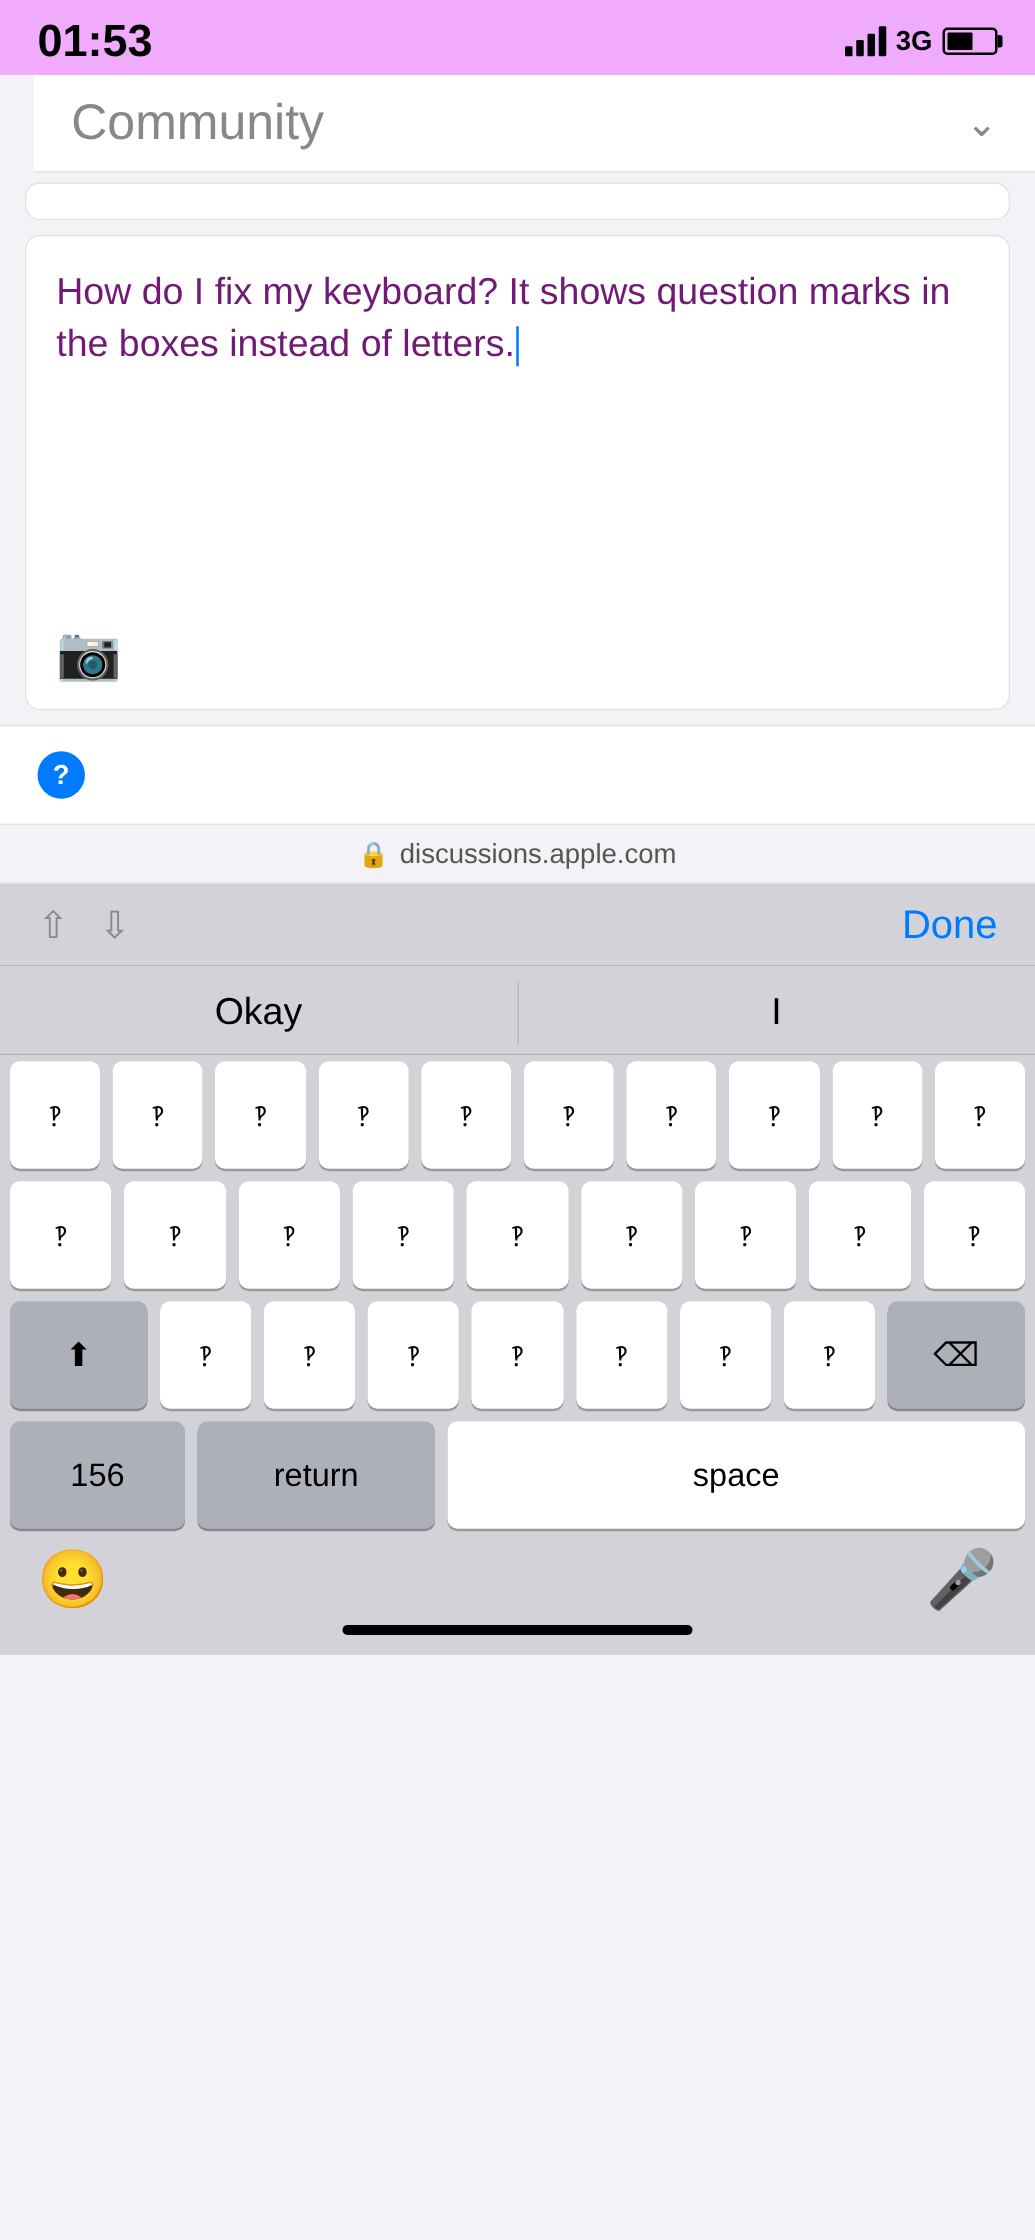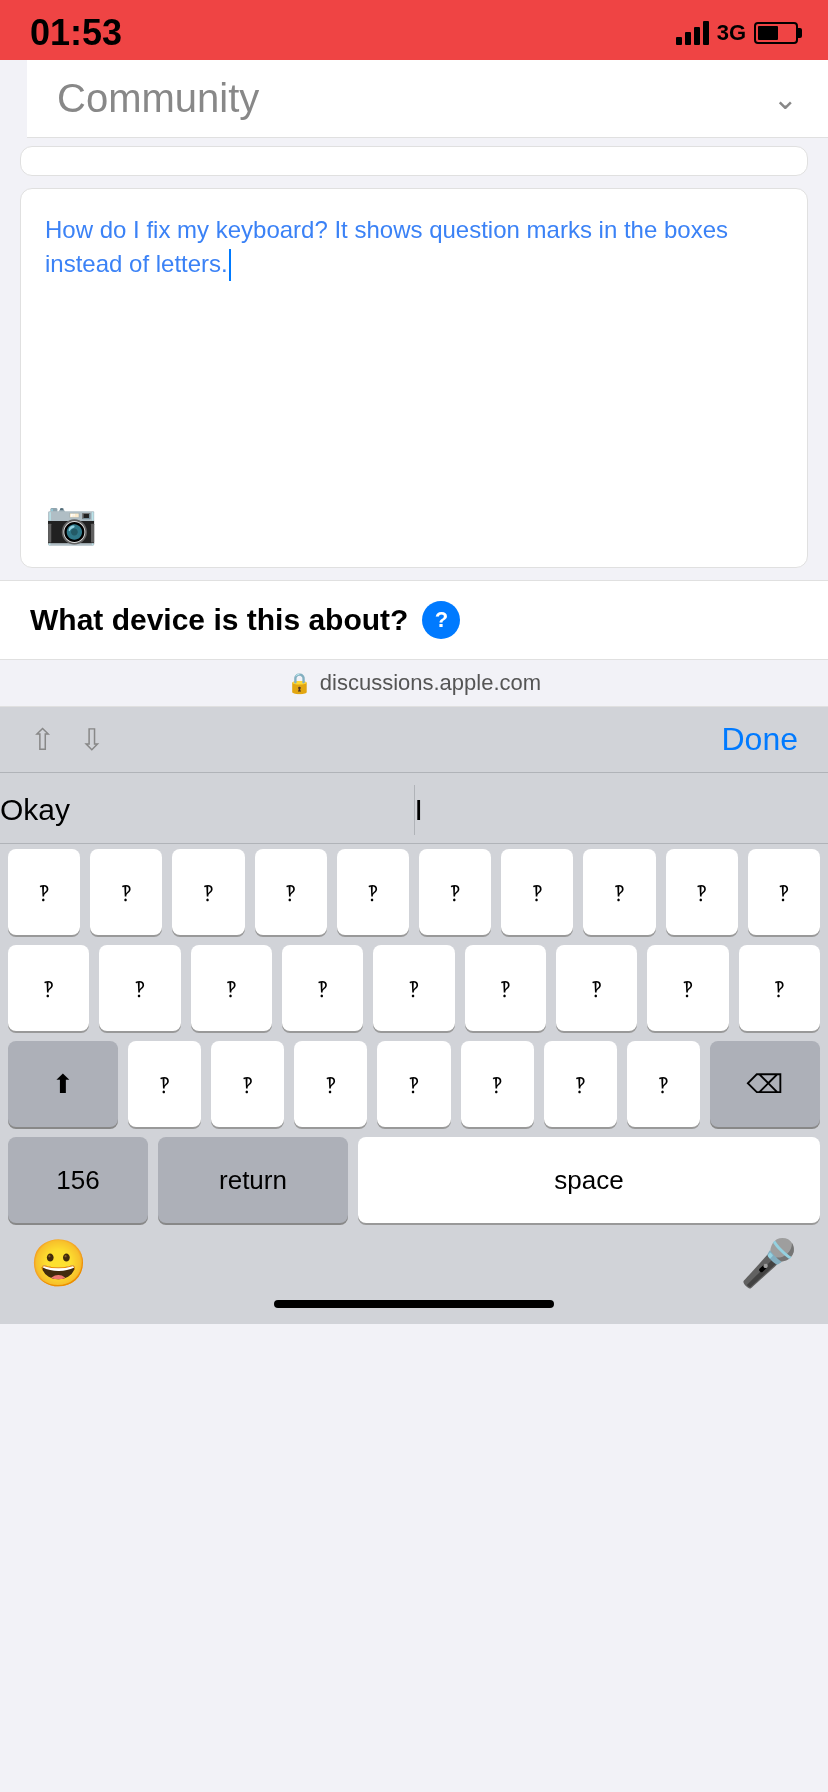--- a/index.html
+++ b/index.html
@@ -12,21 +12,21 @@
       font-family: -apple-system, 'Helvetica Neue', Arial, sans-serif;
       overflow: hidden;
     }
 
     
     .status-bar {
       display: flex;
       justify-content: space-between;
       align-items: center;
       padding: 14px 30px 8px 30px;
-      background: #ef4444;
+      background: #f0abfc;
       height: 60px;
     }
     .status-time {
       font-size: 36px;
       font-weight: 600;
       color: #000;
     }
     .status-icons {
       display: flex;
       align-items: center;
@@ -117,22 +117,22 @@
     .textarea-card {
       background: #fff;
       margin: 0 20px 12px 20px;
       border-radius: 12px;
       border: 1px solid #e0e0e0;
       padding: 24px 24px 16px 24px;
       min-height: 380px;
       position: relative;
     }
     .textarea-text {
-      font-size: 24px;
-      color: #3b82f6;
+      font-size: 30px;
+      color: #701a75;
       line-height: 1.4;
     }
     .cursor {
       display: inline-block;
       width: 2px;
       height: 32px;
       background: #007aff;
       vertical-align: middle;
       margin-left: 1px;
     }
@@ -228,21 +228,21 @@
 
     
     .autocomplete-row {
       display: flex;
       background: #d1d3d8;
       padding: 4px 0 8px 0;
       border-bottom: 1px solid #b0b3b8;
     }
     .autocomplete-item {
       flex: 1;
-      text-align: left;
+      text-align: center;
       font-size: 30px;
       color: #000;
       padding: 8px 0;
       border-right: 1px solid #b0b3b8;
     }
     .autocomplete-item:last-child {
       border-right: none;
     }
 
     
@@ -360,21 +360,20 @@
   <div class="textarea-card">
     <div class="textarea-text">
       How do I fix my keyboard? It shows question marks in the boxes instead of letters.<span class="cursor"></span>
     </div>
     <div class="camera-icon-area">
       <span class="camera-icon">📷</span>
     </div>
   </div>
 
   <div class="device-section">
-    <span class="device-label">What device is this about?</span>
     <div class="info-circle">
       <span>?</span>
     </div>
   </div>
 
   <div class="url-bar">
     <span class="lock-icon">🔒</span>
     <span class="url-text">discussions.apple.com</span>
   </div>
 

